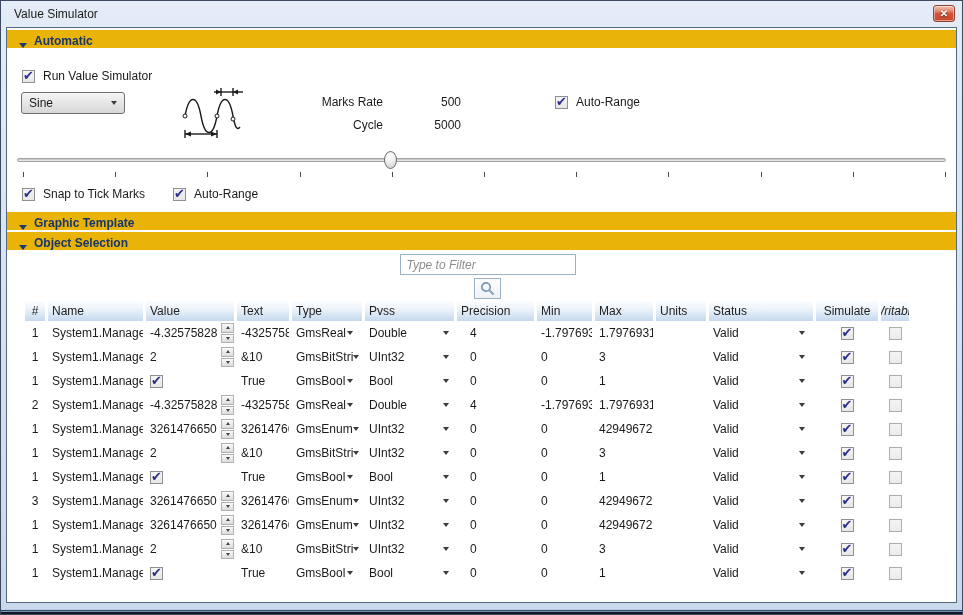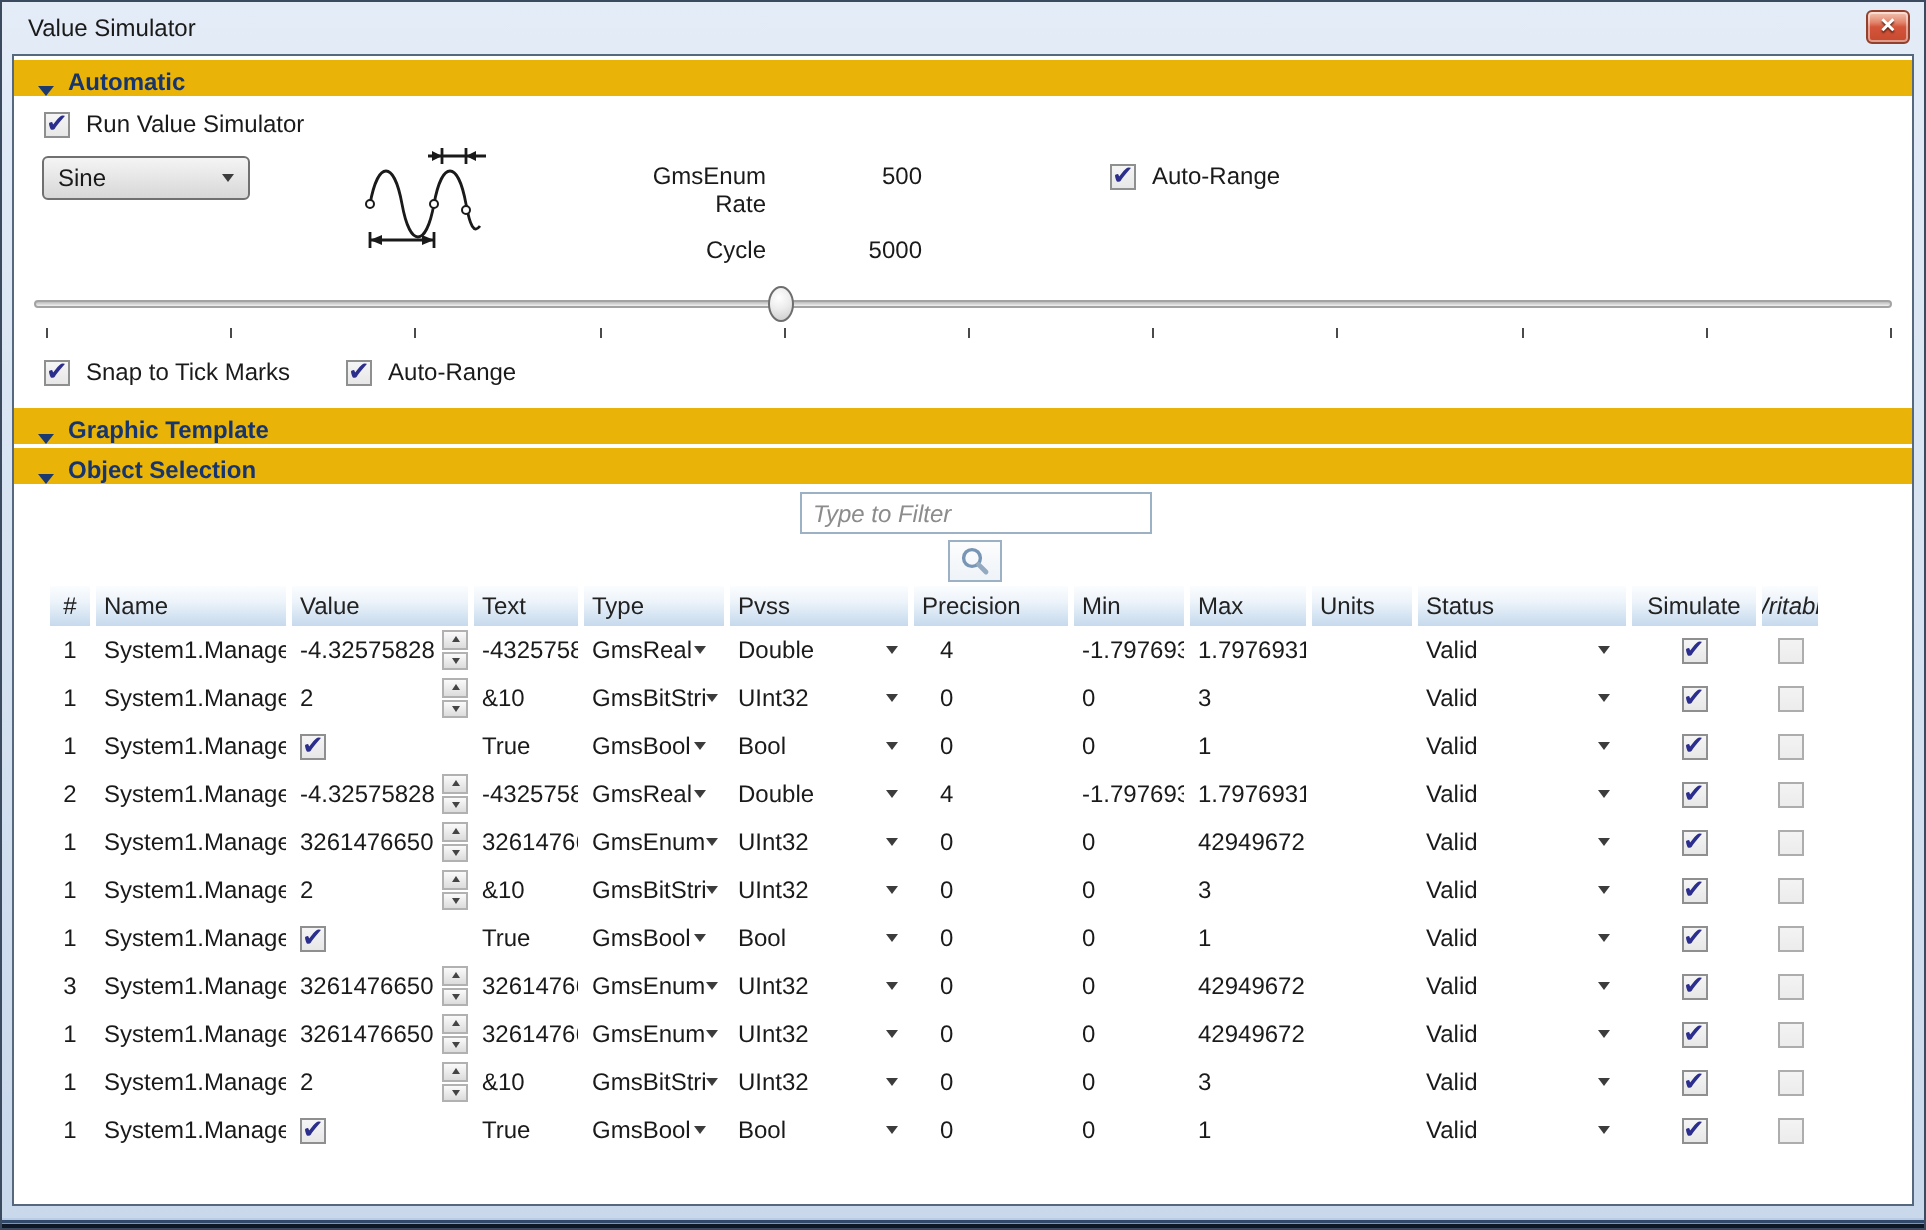--- a/index.html
+++ b/index.html
@@ -53,21 +53,21 @@
   
   .combo {
     width: 104px; height: 22px; border: 1px solid #707070; border-radius: 3px;
     background: linear-gradient(#f4f4f4, #e9e9e9 40%, #d7d7d7);
     display:flex; align-items:center; justify-content:space-between;
     padding: 0 7px; cursor:pointer;
   }
   .darr { width:0; height:0; border-left:3.5px solid transparent; border-right:3.5px solid transparent; border-top:4px solid #3c3c3c; }
 
   
-  .auto-row1 { margin: 7px 0 0 15px; }
+  .auto-row1 { margin: 21px 0 0 15px; }
   .auto-row2 { display:flex; align-items:flex-start; margin: 9px 0 10px 14px; gap: 42px; }
   .wave-icon { margin: -6px 0 0 14px; }
   .sr-grid { display:grid; grid-template-columns: 70px 48px; column-gap: 30px; row-gap: 9px; margin: 3px 0 0 24px; }
   .sr-grid .lbl { text-align:right; }
   .sr-grid .val { text-align:right; }
   .auto-range1 { margin: 3px 0 0 52px; }
 
   
   .slider { position: relative; height: 20px; margin: 4px 10px 0 10px; }
   .slider-track { position:absolute; left:0; right:0; top:8px; height:4px; border:1px solid #a3a3a3; border-radius:2px;
@@ -162,21 +162,21 @@
         <line x1="33" y1="6" x2="62" y2="6" stroke="#1a1a1a" stroke-width="1.4"></line>
         <polygon points="40,6 35,3.5 35,8.5" fill="#1a1a1a"></polygon>
         <polygon points="52,6 57,3.5 57,8.5" fill="#1a1a1a"></polygon>
         <line x1="4" y1="44" x2="4" y2="52" stroke="#1a1a1a" stroke-width="1.4"></line>
         <line x1="36" y1="44" x2="36" y2="52" stroke="#1a1a1a" stroke-width="1.4"></line>
         <line x1="4" y1="48" x2="36" y2="48" stroke="#1a1a1a" stroke-width="1.4"></line>
         <polygon points="4,48 10,45.5 10,50.5" fill="#1a1a1a"></polygon>
         <polygon points="36,48 30,45.5 30,50.5" fill="#1a1a1a"></polygon>
       </svg>
       <div class="sr-grid">
-        <span class="lbl">GmsEnum Rate</span>
+        <span class="lbl">Marks Rate</span>
         <span class="val">500</span>
         <span class="lbl">Cycle</span>
         <span class="val">5000</span>
       </div>
       <div class="auto-range1 cb-row">
         <span class="cb checked"></span>
         <span class="cb-label">Auto-Range</span>
       </div>
     </div>
 

